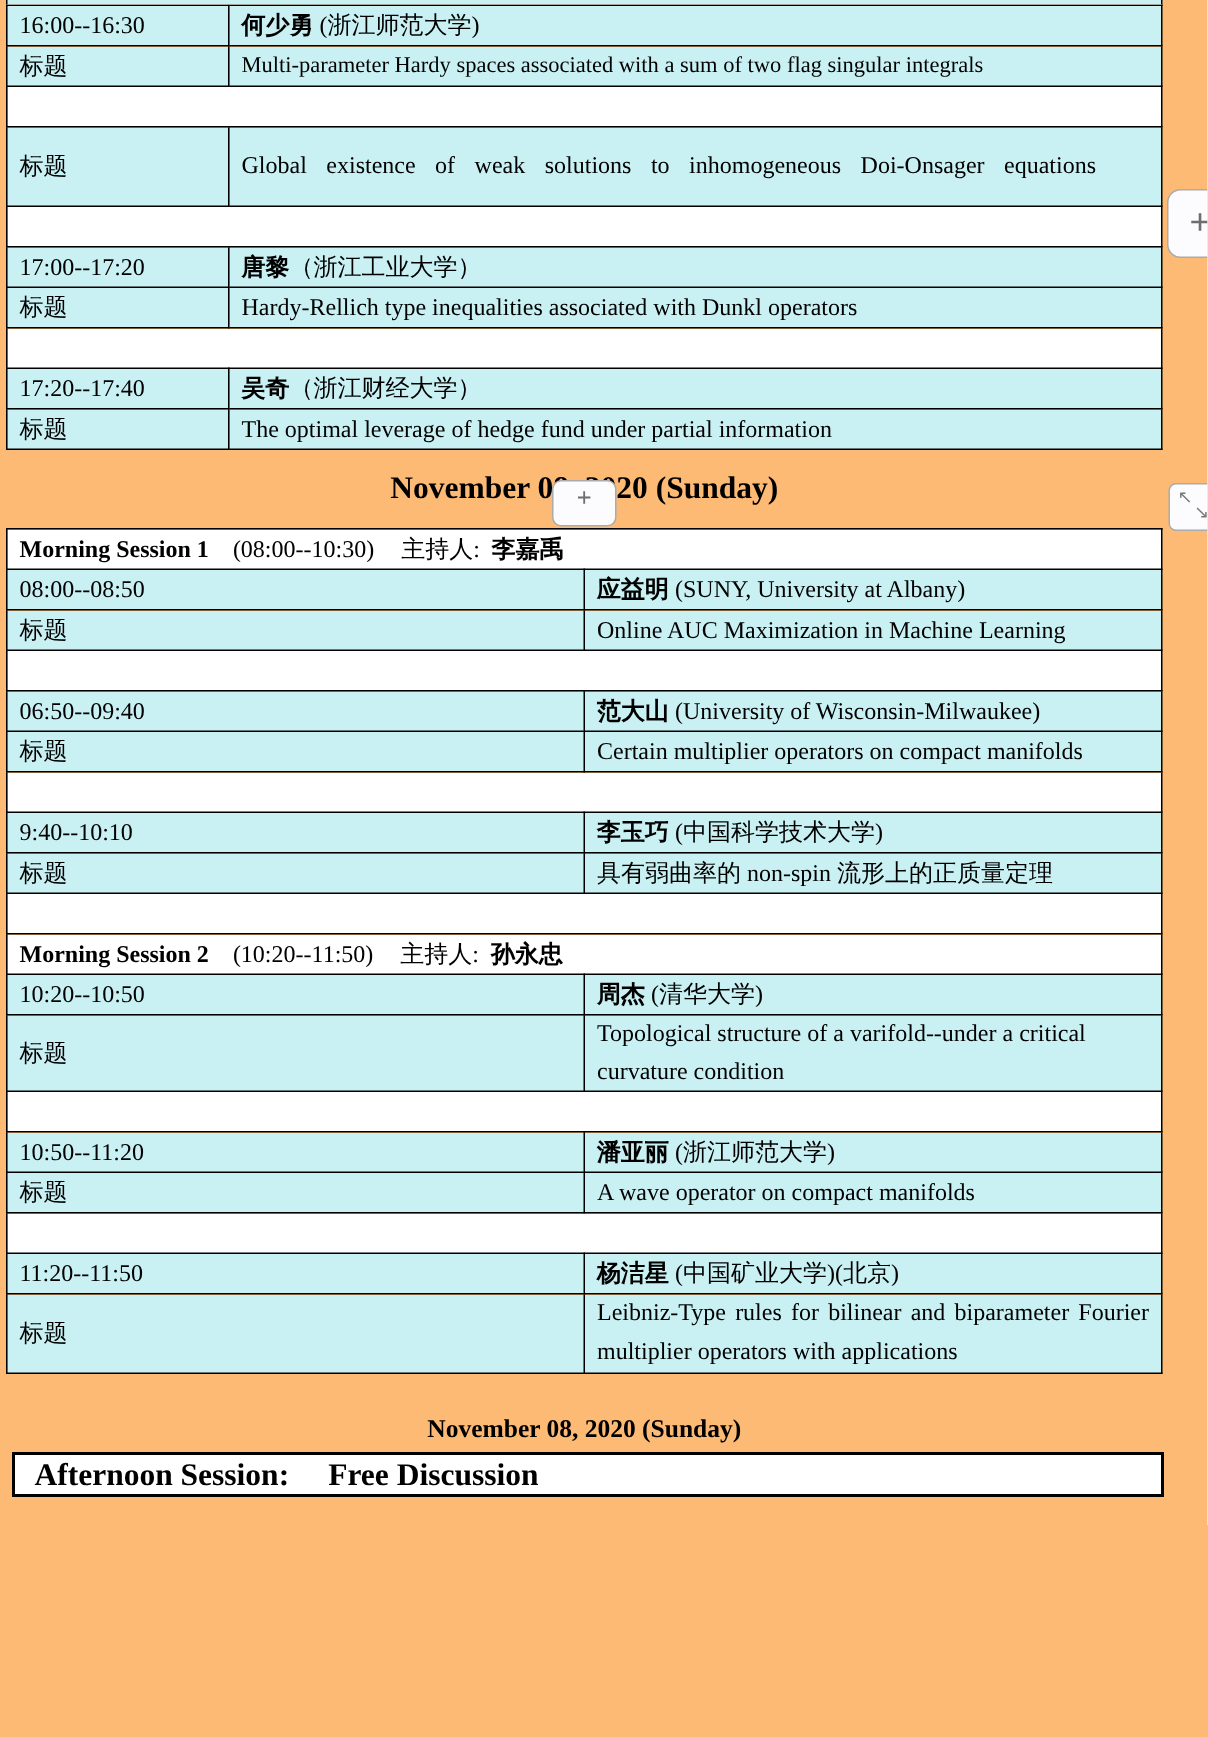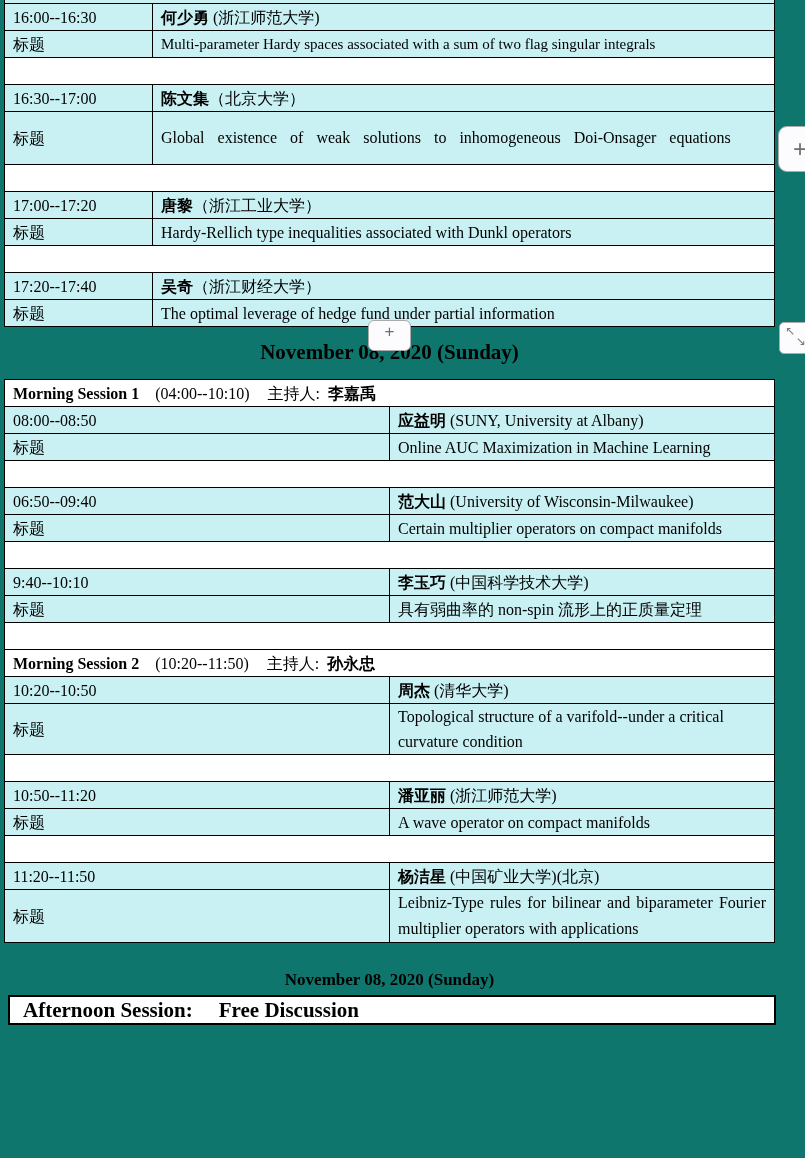--- a/index.html
+++ b/index.html
@@ -1,17 +1,17 @@
 <!DOCTYPE html>
 <html style="--cell-bg: #c9f1f4; --line: #000000;"><head>
 <meta charset="utf-8">
 <style>
   :root { --cell-bg:#c9f1f4; --line:#000000; }
   html,body{margin:0;padding:0;background:#fff;}
-  .page{position:relative;width:805px;height:1158px;overflow:hidden;background:#0f766e;
+  .page{position:relative;width:805px;height:1158px;overflow:hidden;background:#fdba74;
         color:#000;font-family:"Liberation Serif","DejaVu Serif",serif;}
   .sliver{position:absolute;top:0;left:4px;width:769px;height:3px;background:var(--cell-bg);
           border-left:1px solid var(--line);border-right:1px solid var(--line);}
   table{border-collapse:collapse;table-layout:fixed;}
   .sched{margin:3px 0 0 4px;width:771px;}
   .sched td{border:1px solid var(--line);background:var(--cell-bg);font-size:16px;
             height:27px;line-height:25px;padding:0 8px;box-sizing:border-box;vertical-align:middle;
             overflow:hidden;}
   .sched .c1{width:148px;}
   .sched tr.gap td{background:#fff;}
@@ -57,24 +57,20 @@
     </tr>
     <tr>
       <td class="c1">标题</td>
       <td class="small">Multi-parameter Hardy spaces associated with a sum of two flag singular integrals</td>
     </tr>
     <tr class="gap">
           <td colspan="2"></td>
         </tr>
 
     <tr>
-      <td class="c1">16:30--17:00</td>
-      <td><span class="nm">陈文集</span><span>（北京大学）</span></td>
-    </tr>
-    <tr>
       <td class="c1">标题</td>
       <td class="tall justify spread">Global existence of weak solutions to inhomogeneous Doi-Onsager equations</td>
     </tr>
     <tr class="gap">
           <td colspan="2"></td>
         </tr>
 
     <tr>
       <td class="c1">17:00--17:20</td>
       <td><span class="nm">唐黎</span><span>（浙江工业大学）</span></td>
@@ -96,21 +92,21 @@
       <td>The optimal leverage of hedge fund under partial information</td>
     </tr>
   </tbody>
     </table>
 
   <div class="mid-heading">November 08, 2020 (Sunday)</div>
 
   <table class="sched morning">
     <tbody>
         <tr class="head">
-      <td colspan="2"><span class="sessname">Morning Session 1</span><span class="gap1">(04:00--10:10)</span><span class="gap2">主持人:</span><span class="nm">李嘉禹</span></td>
+      <td colspan="2"><span class="sessname">Morning Session 1</span><span class="gap1">(08:00--10:30)</span><span class="gap2">主持人:</span><span class="nm">李嘉禹</span></td>
     </tr>
     <tr>
       <td class="c1">08:00--08:50</td>
       <td><span class="nm">应益明</span><span> (SUNY, University at Albany)</span></td>
     </tr>
     <tr>
       <td class="c1">标题</td>
       <td>Online AUC Maximization in Machine Learning</td>
     </tr>
     <tr class="gap">

